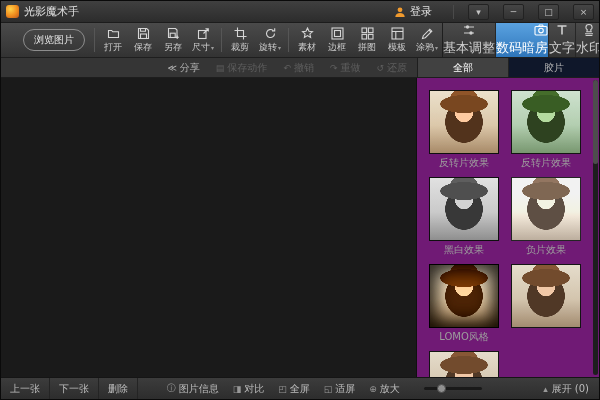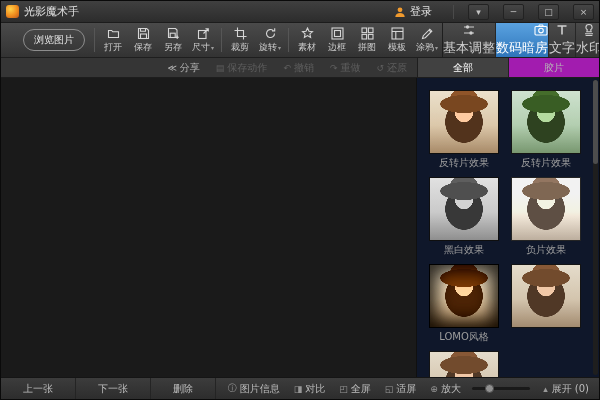--- a/index.html
+++ b/index.html
@@ -32,29 +32,29 @@
   .ptab:last-child{border-right:none;}
   .ptab.active{background:linear-gradient(#5aa2e0,#2e75ba);color:#fff;align-items:flex-end;}
 
   
   .rowbar{flex:0 0 20px;display:flex;align-items:stretch;background:#353535;border-bottom:1px solid #1d1d1d;}
   .actions{flex:1;display:flex;align-items:center;justify-content:flex-end;gap:16px;padding-right:10px;font-size:10px;}
   .act{display:flex;align-items:center;gap:3px;cursor:pointer;white-space:nowrap;}
   .act .aic{font-size:9px;}
   .act.en{color:#b5b5b5;}
   .act.dis{color:#5e5e5e;}
-  .ftabs{width:182px;display:flex;background:#a21caf;border-left:1px solid #1e1e1e;}
+  .ftabs{width:182px;display:flex;background:#0f172a;border-left:1px solid #1e1e1e;}
   .ftab{flex:1;display:flex;align-items:center;justify-content:center;font-size:10px;color:#b5b5b5;border-right:1px solid #222;cursor:pointer;}
   .ftab:last-child{border-right:none;}
   .ftab.active{background:#414141;color:#fff;}
 
   
   .content{flex:1;display:flex;min-height:0;}
   .canvas{flex:1;background:#1a1a1a;border-right:1px solid #101010;cursor:default;}
-  .rpanel{width:182px;background:#0f172a;position:relative;overflow:hidden;padding:12px 10px 0 12px;}
+  .rpanel{width:182px;background:#701a75;position:relative;overflow:hidden;padding:12px 10px 0 12px;}
   .fgrid{display:grid;grid-template-columns:70px 70px;column-gap:12px;row-gap:8px;}
   .fcell{width:70px;cursor:pointer;}
   .thumb{width:70px;height:64px;border:1px solid #141414;
     background:
       radial-gradient(ellipse 24px 9px at 50% 21%, #6f4c30 98%, transparent),
       radial-gradient(ellipse 14px 10px at 50% 12%, #83593a 98%, transparent),
       radial-gradient(circle 9px at 50% 36%, #eec9ab 98%, transparent),
       radial-gradient(ellipse 19px 21px at 50% 50%, #4e3828 98%, transparent),
       linear-gradient(180deg,#e4dccd 0%,#d3c5b0 55%,#a08b73 100%);
   }
@@ -65,21 +65,21 @@
   .fx-light{filter:saturate(.6) brightness(1.28) contrast(.9);}
   .fx-lomo{filter:saturate(1.5) contrast(1.25);box-shadow:inset 0 0 18px 7px rgba(0,0,0,.75);}
   .fx-soft{filter:brightness(1.12) saturate(1.05) contrast(.92);}
   .fx-warm{filter:saturate(1.1);}
   .scrolltrack{position:absolute;right:1px;top:2px;bottom:2px;width:5px;background:#1e1e1e;border-radius:3px;}
   .scrollthumb{width:5px;height:84px;background:#4d4d4d;border-radius:3px;cursor:pointer;}
 
   
   .statusbar{flex:0 0 22px;background:linear-gradient(#3c3c3c,#2d2d2d);border-top:1px solid #151515;display:flex;align-items:stretch;font-size:10px;color:#bcbcbc;}
   .sb-left{display:flex;}
-  .sb-btn{padding:0 22px;display:flex;align-items:center;gap:3px;border-right:1px solid #242424;cursor:pointer;white-space:nowrap;}
+  .sb-btn{padding:0 9px;display:flex;align-items:center;gap:3px;border-right:1px solid #242424;cursor:pointer;white-space:nowrap;}
   .sb-center{display:flex;align-items:center;}
   .sb-item{padding:0 7px;display:flex;align-items:center;gap:3px;cursor:pointer;white-space:nowrap;}
   .sb-ic{font-size:9px;color:#989898;}
   .gap1{flex:.5;} .gap2{flex:.4;} .gap3{flex:1.4;}
   .slider{width:58px;height:3px;background:#191919;border-radius:2px;align-self:center;position:relative;cursor:pointer;}
   .slider-handle{position:absolute;left:13px;top:-3px;width:9px;height:9px;border-radius:50%;background:#909090;border:1px solid #4c4c4c;cursor:pointer;}
   .expand{display:flex;align-items:center;gap:4px;margin-right:10px;cursor:pointer;white-space:nowrap;}
 </style>
 </head>
 <body>

